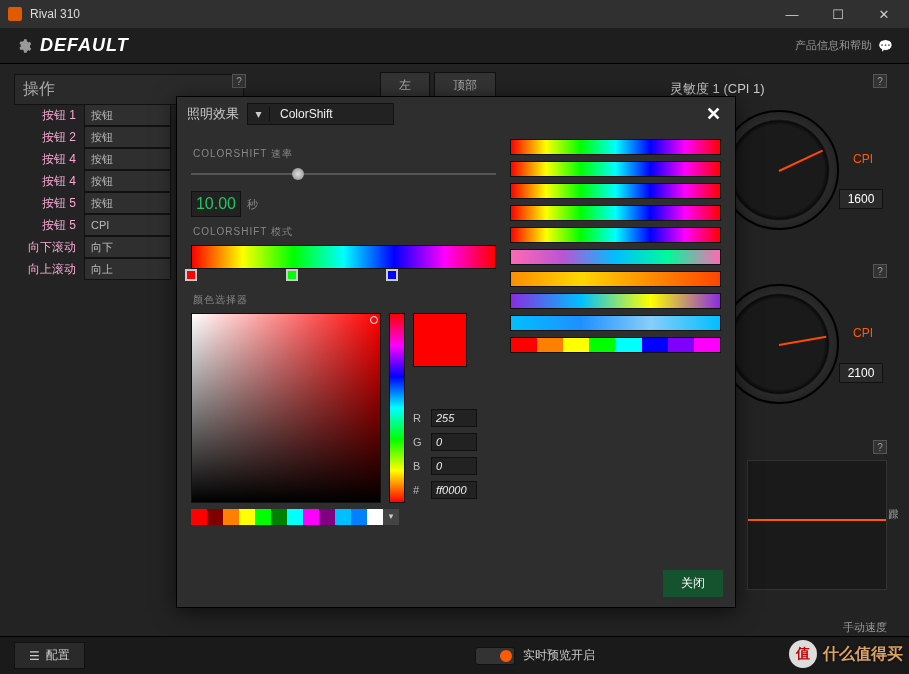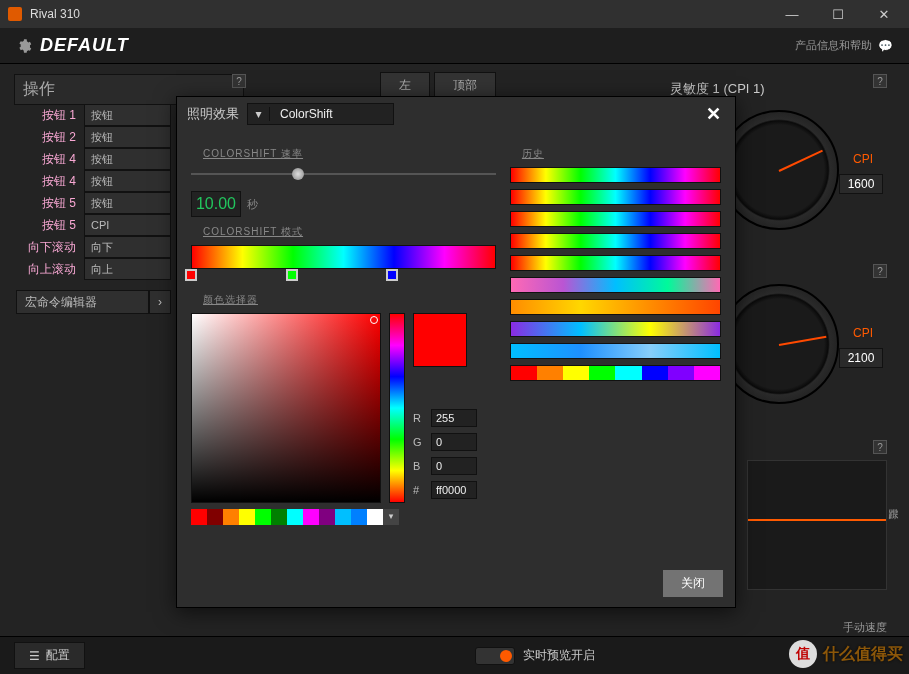--- a/index.html
+++ b/index.html
@@ -34,76 +34,76 @@
 .row .lbl { width:66px; text-align:right; padding-right:6px; color:#f9a8d4; font-size:12px; line-height:22px;}
 .row .assign { flex:1; background:#2f2f2f; border:1px solid #111; color:#bbb; font-size:11px; padding:0 6px; line-height:20px; overflow:hidden;}
 .macrorow { display:flex; margin-top:10px; height:24px;}
 .macrorow .m1{ flex:1; background:#2f2f2f; border:1px solid #111; color:#bbb; padding:0 8px; line-height:22px;}
 .macrorow .m2{ width:22px; background:#2f2f2f; border:1px solid #111; color:#bbb; text-align:center;line-height:22px;}
 
 
 .gauge { position:absolute; width:120px; height:120px; border-radius:50%; background:radial-gradient(circle,#1a1a1a 55%,#0a0a0a 60%,#2a2a2a 62%,#111 100%); border:2px solid #000; }
 .gauge .needle { position:absolute; left:50%; top:50%; width:48px; height:2px; background:#ff4a00; transform-origin:left center; transform:rotate(-25deg);}
 .gauge .cpi { position:absolute; right:-36px; top:40px; color:#ff5a00; font-size:12px;}
-.gauge .val { position:absolute; right:-46px; top:62px; width:44px; background:#2a2a2a; border:1px solid #111; color:#fff; text-align:center; padding:2px 0; font-size:12px;}
+.gauge .val { position:absolute; right:-46px; top:77px; width:44px; background:#2a2a2a; border:1px solid #111; color:#fff; text-align:center; padding:2px 0; font-size:12px;}
 
 
 .speedgraph { position:absolute; right:22px; top:396px; width:140px; height:130px; border:1px solid #333; background:#1a1a1a;}
 .speedgraph .line { position:absolute; left:0; right:0; top:58px; height:2px; background:#ff5a00;}
 .speedlabel { position:absolute; right:22px; top:556px; color:#999; font-size:11px;}
 
 
 .modal { position:absolute; left:176px; top:96px; width:560px; height:512px; background:#2e2e2e; border:1px solid #000; box-shadow:0 4px 20px rgba(0,0,0,.6);}
 .mhead { height:34px; display:flex; align-items:center; padding:0 10px; gap:8px;}
 .mhead .mtitle { color:#ccc; font-size:13px;}
 .mhead .dd { display:flex; align-items:center; background:#222; border:1px solid #111; height:22px;}
 .mhead .dd .arr{ width:22px; text-align:center; color:#ccc; border-right:1px solid #111;}
 .mhead .dd .sel{ padding:0 60px 0 10px; color:#eee; font-size:12px;}
 .mhead .close { margin-left:auto; color:#fff; font-size:18px; font-weight:bold; padding:4px;}
 
 .mbody { display:flex; padding:8px 14px 10px 14px; gap:14px; height:calc(100% - 70px);}
 .col { flex:1; }
-.section-h { color:#888; font-size:10px; letter-spacing:1px; margin:8px 12px 6px;text-decoration:underline;}
+.section-h { color:#888; font-size:10px; letter-spacing:1px; margin:8px 2px 6px;}
 .slider { position:relative; height:14px; margin:6px 0 10px;}
 .slider .track{ position:absolute; left:0; right:0; top:6px; height:2px; background:#555;}
 .slider .thumb{ position:absolute; top:1px; width:12px; height:12px; border-radius:50%; background:radial-gradient(circle,#ddd,#888);}
 .numbox { display:flex; align-items:center; gap:6px;}
 .numbox .nb { width:50px; background:#222; border:1px solid #111; color:#22c55e; text-align:center; padding:3px 0; font-size:16px;}
 .numbox .u { color:#888; font-size:11px;}
 
 .gradbar { height:24px; background:linear-gradient(90deg,#f00,#ff0,#0f0,#0ff,#00f,#f0f,#f00); border:1px solid #111;}
 .stops { position:relative; height:16px;}
 .stop { position:absolute; top:0; width:12px; height:12px; border:2px solid #ccc;}
 .picker { display:flex; gap:8px;}
 .satval { width:190px; height:190px; background:linear-gradient(to top,#000,transparent),linear-gradient(to right,#fff,#f00); position:relative; border:1px solid #111;}
 .huebar { width:16px; height:190px; background:linear-gradient(180deg,#f00,#f0f,#00f,#0ff,#0f0,#ff0,#f00); border:1px solid #111;}
 .preview { width:54px; height:54px; border:1px solid #111;}
 .picker-right { display:flex; flex-direction:column; gap:6px;}
 .rgbrow { display:flex; align-items:center; gap:6px;}
 .rgbrow .l{ width:12px; color:#bbb; font-size:11px;}
-.rgbrow .v{ width:46px; background:#222; border:1px solid #111; color:#eee; padding:2px 4px; font-size:11px;}
+.rgbrow .v{ width:46px; background:#222; border:1px solid #111; color:#eee; padding:2px 4px; font-size:11px;font-style:italic;}
 .swatches { display:flex; gap:0; margin-top:6px;}
 .sw { width:16px; height:16px;}
 .swdd { width:16px; height:16px; background:#444; color:#ccc; text-align:center; font-size:9px; line-height:15px;}
 
 .histbar { height:16px; margin-bottom:6px; border:1px solid #111;}
 .preset-discrete { display:flex; height:16px; border:1px solid #111;}
 .preset-discrete div{ flex:1;}
 
 .mfoot { position:absolute; right:12px; bottom:10px;}
-.closebtn { background:#737373; color:#fff; border:none; padding:5px 18px; font-size:12px;}
+.closebtn { background:#14532d; color:#fff; border:none; padding:5px 18px; font-size:12px;}
 
 
 .bottombar { position:absolute; left:0; right:0; bottom:0; height:38px; background:#1a1a1a; border-top:1px solid #000; display:flex; align-items:center; padding:0 14px; gap:12px;}
 .cfgbtn { background:#2a2a2a; border:1px solid #111; color:#ccc; padding:4px 14px; font-size:12px; display:flex; align-items:center; gap:6px;}
 .toggle { width:40px; height:18px; background:#333; border:1px solid #111; border-radius:3px; position:relative;}
 .toggle .knob{ position:absolute; right:2px; top:2px; width:12px; height:12px; border-radius:50%; background:#ff5a00;}
 .watermark { position:absolute; right:6px; bottom:6px; display:flex; align-items:center; gap:6px; opacity:.85;}
 .watermark .circ{ width:28px;height:28px;border-radius:50%;background:#fff;color:#d00;font-weight:bold;display:flex;align-items:center;justify-content:center;font-size:14px;}
-.watermark .txt{ color:#a16207; font-size:16px; font-weight:bold; text-shadow:0 0 3px #000;}
+.watermark .txt{ color:#fdba74; font-size:16px; font-weight:bold; text-shadow:0 0 3px #000;}
 </style>
 </head>
 <body>
 
 <div class="titlebar">
   <div class="logo"></div>
   <div class="title">Rival 310</div>
   <div class="winbtn">—</div>
   <div class="winbtn">☐</div>
   <div class="winbtn">✕</div>
@@ -156,24 +156,20 @@
         <div class="lbl">按钮 5</div>
         <div class="assign">CPI</div>
       </div>
       <div class="row">
         <div class="lbl">向下滚动</div>
         <div class="assign">向下</div>
       </div>
       <div class="row">
         <div class="lbl">向上滚动</div>
         <div class="assign">向上</div>
-      </div>
-      <div class="macrorow">
-        <div class="m1">宏命令编辑器</div>
-        <div class="m2">›</div>
       </div>
     </div>
 
   <div class="gauge" style="right:70px;top:46px;">
     <div class="needle"></div>
     <div class="cpi">CPI</div>
     <div class="val">1600</div>
   </div>
   <div class="q" style="right:22px;top:200px;">?</div>
   <div class="gauge" style="right:70px;top:220px;">
@@ -259,21 +255,20 @@
           <div class="sw" style="background: rgb(255, 0, 255);"></div>
           <div class="sw" style="background: rgb(128, 0, 128);"></div>
           <div class="sw" style="background: rgb(0, 191, 255);"></div>
           <div class="sw" style="background: rgb(0, 128, 255);"></div>
           <div class="sw" style="background: rgb(255, 255, 255);"></div>
           <div class="swdd">▾</div>
         </div>
     </div>
 
     <div class="col" style="flex:0.9">
-      <div class="section-h">历史</div>
       <div id="history">
           <div class="histbar" style="background: linear-gradient(90deg, rgb(255, 0, 0), rgb(255, 255, 0), rgb(0, 255, 0), rgb(0, 255, 255), rgb(0, 0, 255), rgb(255, 0, 255), rgb(255, 0, 0));"></div>
           <div class="histbar" style="background: linear-gradient(90deg, rgb(255, 0, 0), rgb(255, 255, 0), rgb(0, 255, 0), rgb(0, 255, 255), rgb(0, 0, 255), rgb(255, 0, 255), rgb(255, 0, 0));"></div>
           <div class="histbar" style="background: linear-gradient(90deg, rgb(255, 0, 0), rgb(255, 255, 0), rgb(0, 255, 0), rgb(0, 255, 255), rgb(0, 0, 255), rgb(255, 0, 255), rgb(255, 0, 0));"></div>
           <div class="histbar" style="background: linear-gradient(90deg, rgb(255, 0, 0), rgb(255, 255, 0), rgb(0, 255, 0), rgb(0, 255, 255), rgb(0, 0, 255), rgb(255, 0, 255), rgb(255, 0, 0));"></div>
           <div class="histbar" style="background: linear-gradient(90deg, rgb(255, 0, 0), rgb(255, 255, 0), rgb(0, 255, 0), rgb(0, 255, 255), rgb(0, 0, 255), rgb(255, 0, 255), rgb(255, 0, 0));"></div>
         </div>
       <div id="presets">
           <div class="histbar" style="background: linear-gradient(90deg, rgb(255, 105, 180), rgb(186, 85, 211), rgb(0, 191, 255), rgb(0, 250, 154), rgb(255, 105, 180));"></div>
           <div class="histbar" style="background: linear-gradient(90deg, rgb(255, 140, 0), rgb(255, 215, 0), rgb(255, 140, 0), rgb(255, 69, 0));"></div>

